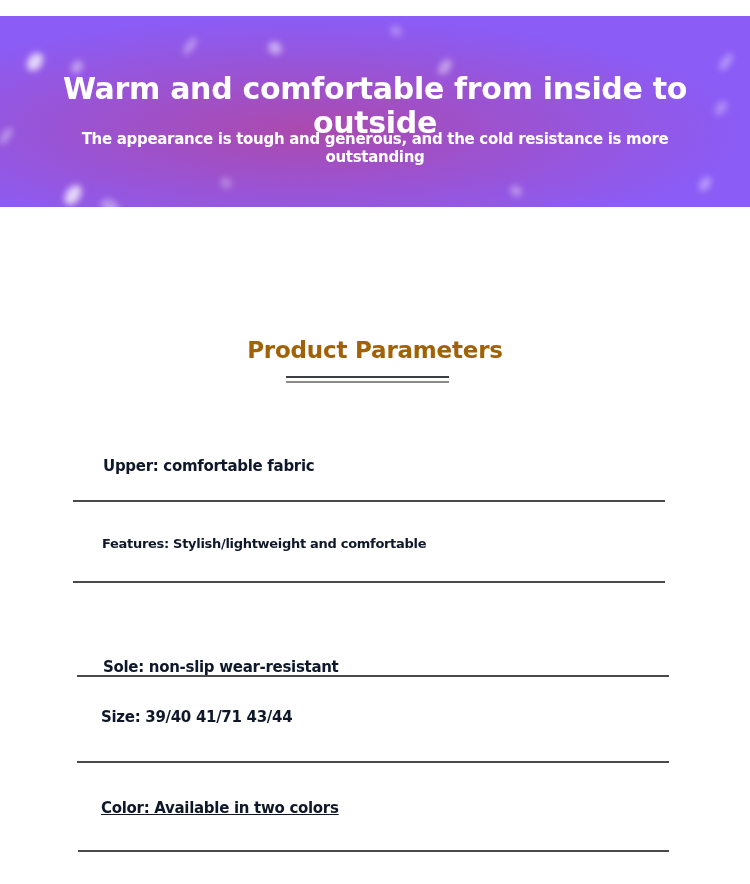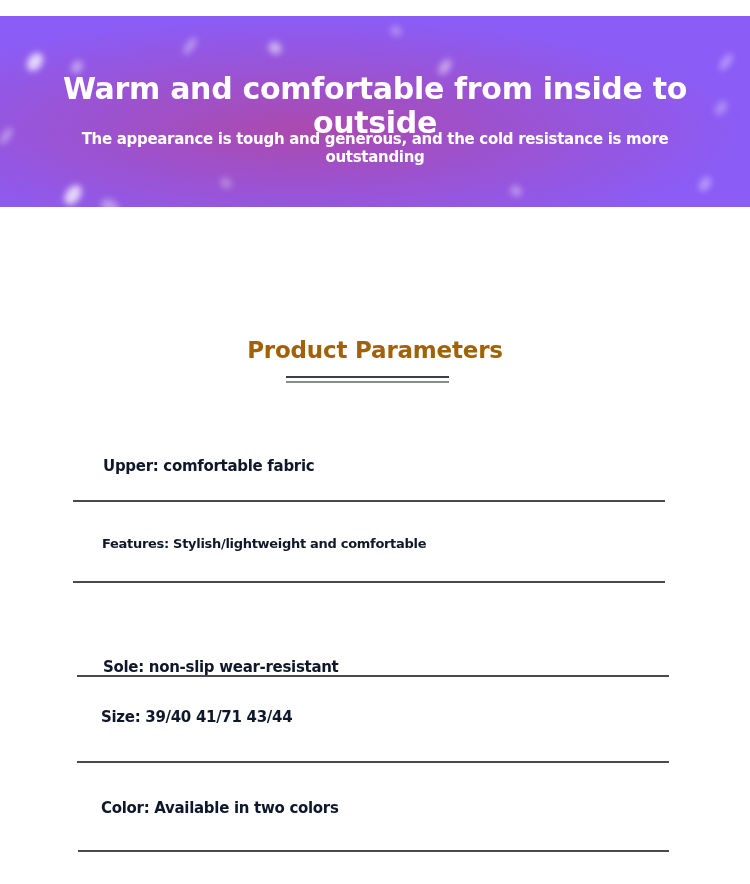--- a/index.html
+++ b/index.html
@@ -50,14 +50,14 @@
 
 <div class="param" style="left:102px;top:536px;font-size:13px;">Features: Stylish/lightweight and comfortable</div>
 <div class="divider" style="left:73px;width:592px;top:581px;"></div>
 
 <div class="param" style="left:103px;top:622px;font-size:15px;margin-top:36px;">Sole: non-slip wear-resistant</div>
 <div class="divider" style="left:77px;width:592px;top:675px;"></div>
 
 <div class="param" style="left:101px;top:708px;font-size:15px;">Size: 39/40 41/71 43/44</div>
 <div class="divider" style="left:77px;width:592px;top:761px;"></div>
 
-<div class="param" style="left:101px;top:799px;font-size:15px;">Color: Available in two colors</div>
+<div class="param" style="left:101px;top:799px;font-size:15px;text-decoration:underline;">Color: Available in two colors</div>
 <div class="divider" style="left:78px;width:591px;top:850px;"></div>
 
 </body></html>

